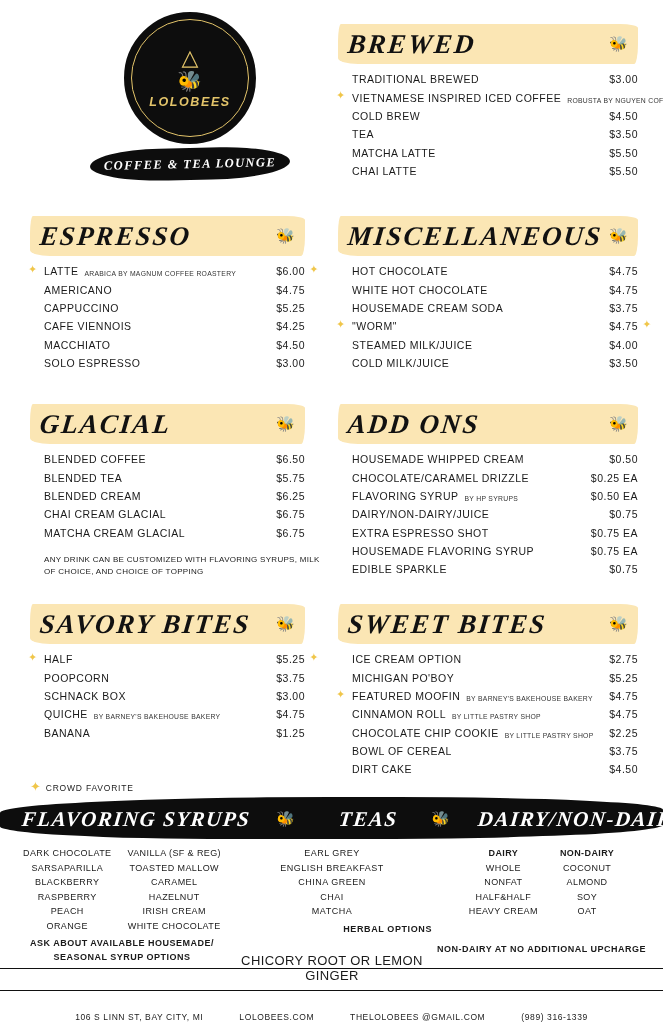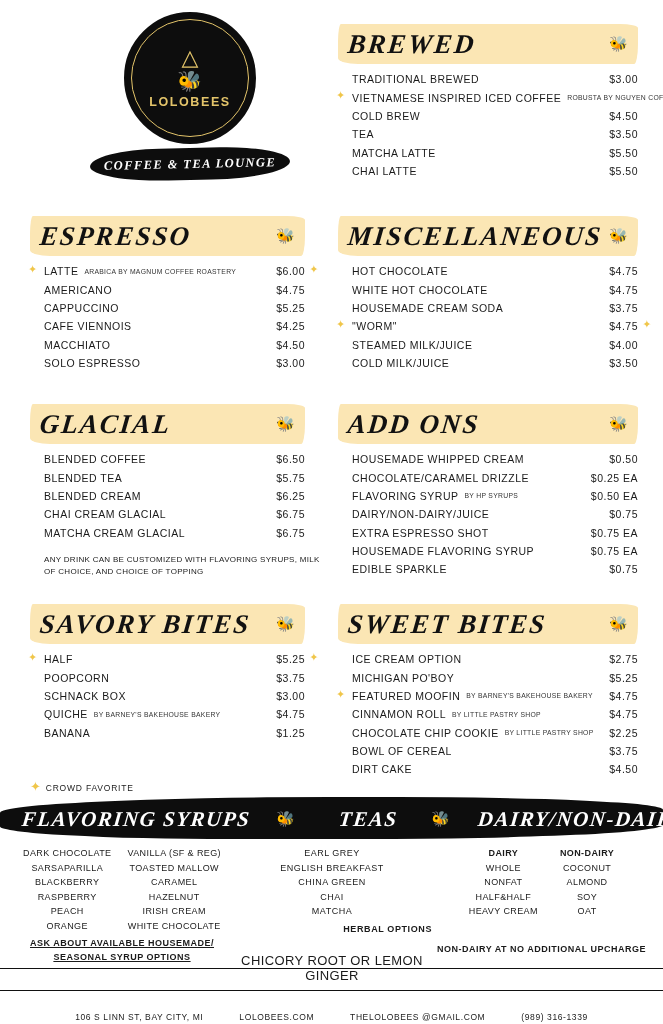--- a/index.html
+++ b/index.html
@@ -23,21 +23,21 @@
   }
   .logo-inner {
     width: 118px; height: 118px; border-radius: 50%;
     border: 1.5px solid #e3c46a;
     display: flex; flex-direction: column; align-items: center; justify-content: center;
   }
   .logo-hive { color: #e3c46a; font-size: 22px; line-height: 1; margin-bottom: 2px; }
   .logo-bee { color: #e3c46a; font-size: 20px; line-height: 1; }
   .logo-name {
     color: #e3c46a; font-size: 12.5px; letter-spacing: 1.6px;
-    font-weight: bold; margin-top: 4px;
+    font-weight: bold; margin-top: 4px; font-style: italic;
   }
   .logo-brush {
     margin-top: 4px; background: #0d0d0d; color: #fff;
     display: inline-block; padding: 6px 14px 8px;
     border-radius: 40% 40% 45% 45% / 60% 55% 60% 55%;
     transform: rotate(-1.2deg);
   }
   .logo-sub {
     font-size: 12.5px; letter-spacing: 1.4px; color: #fff;
     font-style: italic; font-family: "Liberation Serif", serif; font-weight: bold;
@@ -62,21 +62,21 @@
     color: #111;
     transform: skewX(-6deg);
     white-space: nowrap;
   }
   .banner .bee { margin-left: auto; font-size: 15px; }
   .bee-ico { color: #111; }
 
   
   .items { margin-top: 6px; }
   .row {
-    display: flex; align-items: center;
+    display: flex; align-items: flex-end;
     font-size: 10.5px; letter-spacing: .5px;
     padding: 3.2px 0 3.2px 14px;
     color: #1a1a1a;
     position: relative;
   }
   .row .nm { white-space: nowrap; }
   .row .note {
     font-size: 6.8px; letter-spacing: .3px; color: #333; margin-left: 6px;
     white-space: nowrap;
   }
@@ -425,21 +425,21 @@
         </ul>
         <ul>
           <li>VANILLA (SF &amp; REG)</li>
           <li>TOASTED MALLOW</li>
           <li>CARAMEL</li>
           <li>HAZELNUT</li>
           <li>IRISH CREAM</li>
           <li>WHITE CHOCOLATE</li>
         </ul>
       </div>
-      <div class="lst bold" style="margin-top:4px; line-height:1.5;text-decoration:underline;">ASK ABOUT AVAILABLE HOUSEMADE/ SEASONAL SYRUP OPTIONS</div>
+      <div class="lst bold" style="margin-top:4px; line-height:1.5;">ASK ABOUT AVAILABLE HOUSEMADE/ SEASONAL SYRUP OPTIONS</div>
     </div>
 
     <div class="col" style="left:232px; width:200px;">
       <div class="lst">
         <div>EARL GREY</div>
         <div>ENGLISH BREAKFAST</div>
         <div>CHINA GREEN</div>
         <div>CHAI</div>
         <div>MATCHA</div>
       </div>

